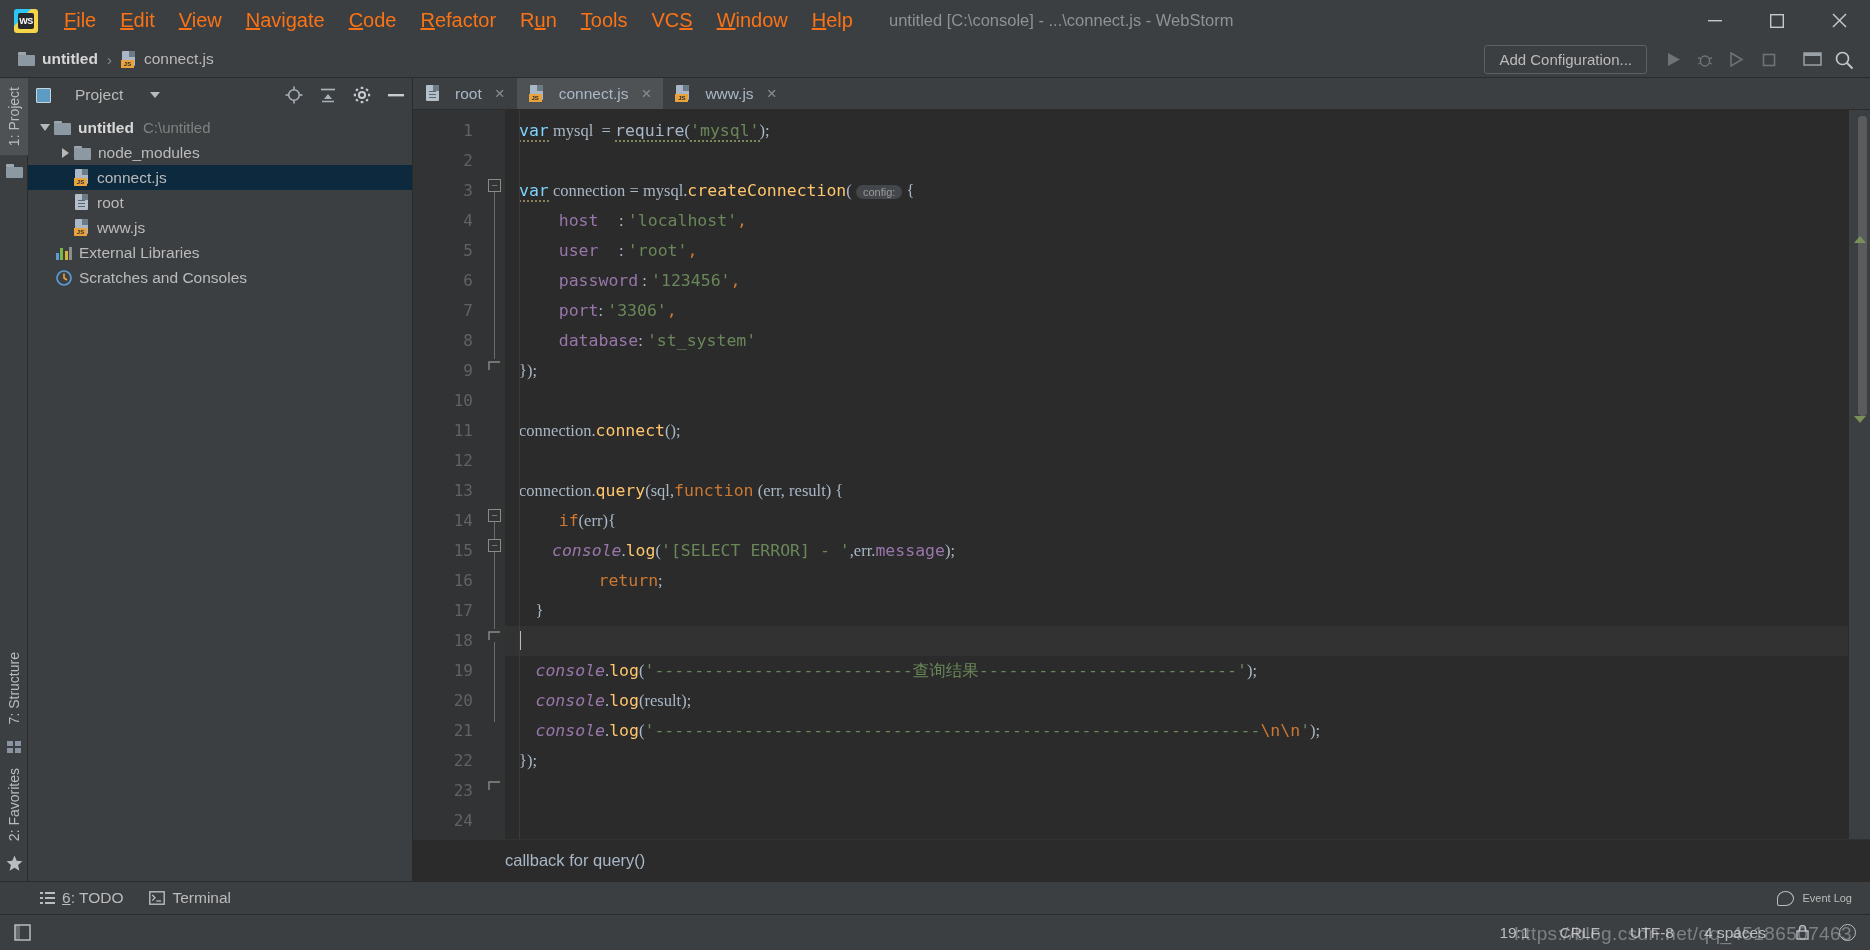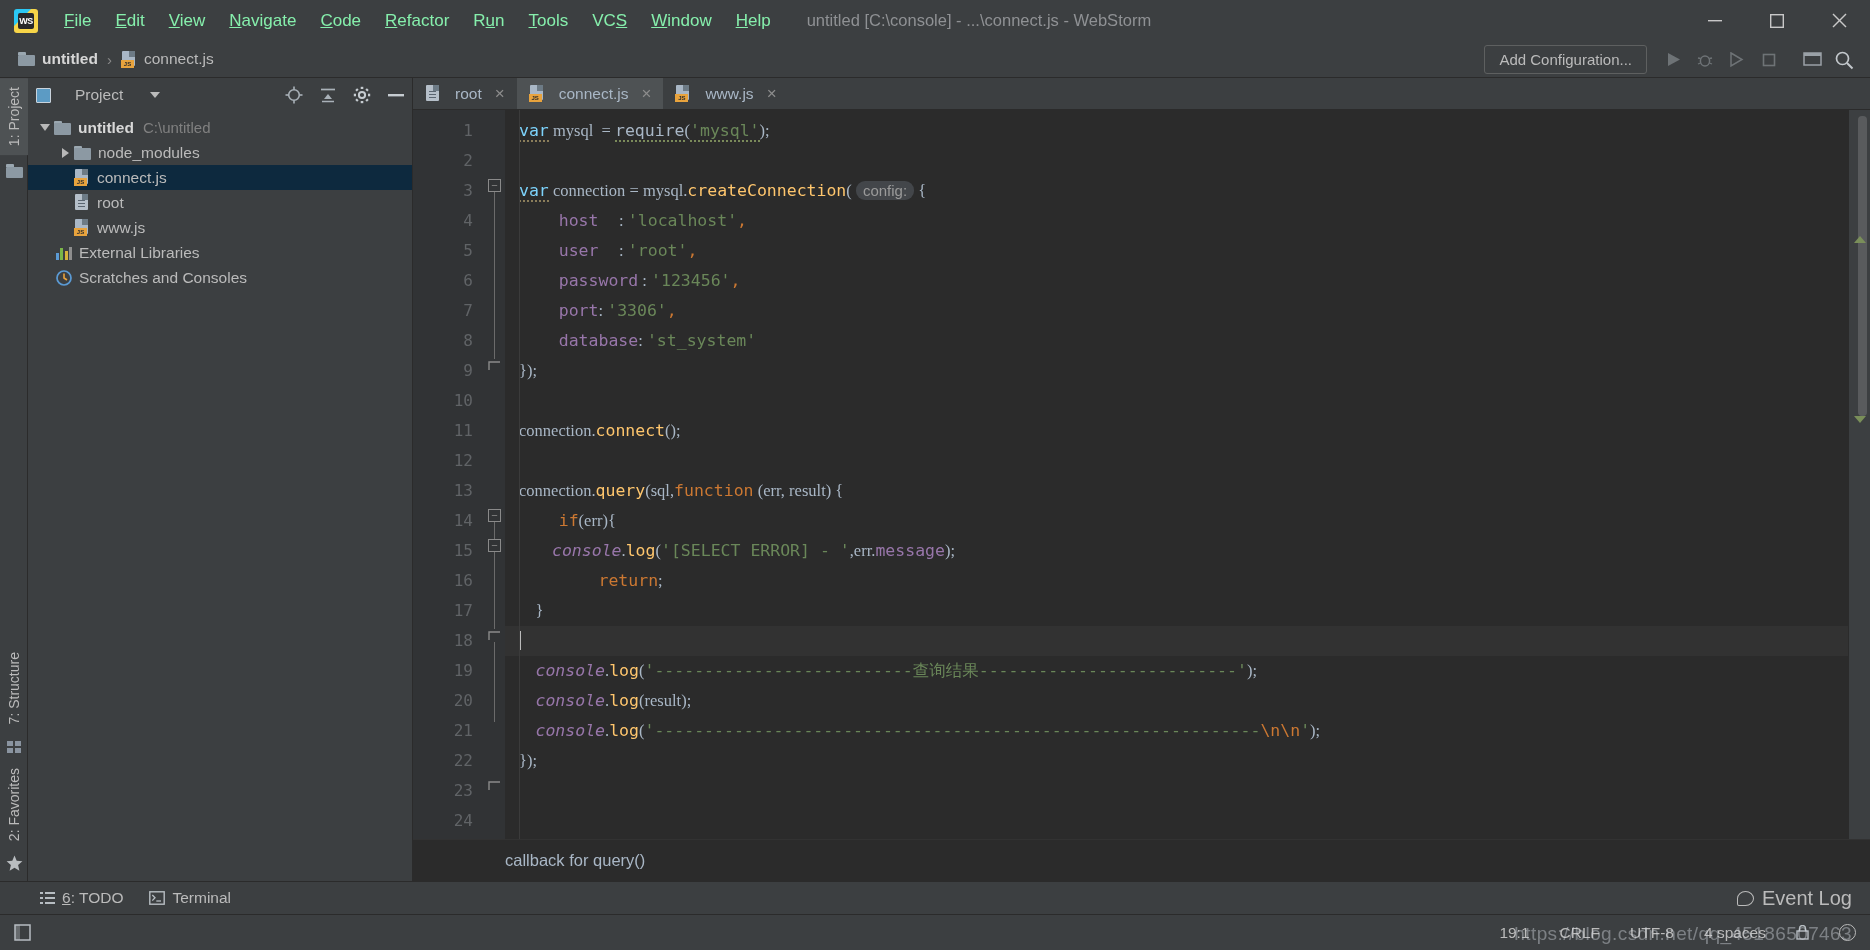--- a/index.html
+++ b/index.html
@@ -23,21 +23,21 @@
     background: linear-gradient(135deg,#2bc8f5 0%, #2bc8f5 35%, #f7d548 36%, #f7d548 100%);
     display: flex; align-items: center; justify-content: center;
   }
   .ws-logo .inner {
     width: 16px; height: 16px; background: #27282b; border-radius: 2px;
     color: #fff; font-size: 9px; font-weight: bold; line-height: 16px; text-align: center;
     letter-spacing: -0.5px;
   }
   .menu { display: flex; align-items: center; height: 100%; }
   .menu-item {
-    color: #86efac; font-size: 17px; padding: 3px 12px; cursor: default;
+    color: #f97316; font-size: 20px; padding: 3px 12px; cursor: default;
     white-space: nowrap;
   }
   .menu-item .u { text-decoration: underline; }
   .title-text {
     color: #8f9194; font-size: 16.5px; margin-left: 24px; white-space: nowrap;
   }
   .win-controls { position: absolute; right: 0; top: 0; height: 41px; display: flex; }
   .win-btn {
     width: 62px; height: 41px; display: flex; align-items: center; justify-content: center;
     color: #c8c8c8;
@@ -169,21 +169,21 @@
   .kw-u { color: #7dd3fc; border-bottom: 2px dotted #8a7d5a; }
   .str { color: #6a8759; }
   .prop { color: #9876aa; }
   .fn { color: #ffc66d; }
   .cls { color: #9876aa; font-style: italic; }
   .ident { color: #a9b7c6; font-family: Liberation Serif, serif; }
   .esc { color: #cc7832; }
   .squig { border-bottom: 2px dotted #7a8a5a; }
   .hint {
     background: #43464a; color: #9a9a9a; border-radius: 9px; padding: 1px 7px;
-    font-size: 15px; font-family: "Liberation Sans", sans-serif;
+    font-size: 11px; font-family: "Liberation Sans", sans-serif;
   }
   .caret { display: inline-block; width: 1.5px; height: 19px; background: #bbbbbb; vertical-align: -4px; }
 
   .right-gutter {
     width: 22px; flex: 0 0 22px; background: #3c3f41; position: relative; border-left: 1px solid #2b2b2b;
   }
   .scroll-thumb { position: absolute; right: 3px; width: 9px; background: #595b5d; border-radius: 4px; }
 
   .hint-bar {
     height: 42px; flex: 0 0 42px; background: #2b2b2b; display: flex; align-items: center;
@@ -191,21 +191,21 @@
   }
   .vsplit-line { position: absolute; top: 0; bottom: 0; width: 1px; background: #3b3b3b; }
 
   
   .toolwin-bar {
     height: 33px; flex: 0 0 33px; background: #3c3f41; display: flex; align-items: center;
     border-top: 1px solid #2b2b2b; position: relative; padding-left: 40px; gap: 26px;
   }
   .tw-item { display: flex; align-items: center; gap: 7px; color: #bbbbbb; font-size: 15.5px; }
   .tw-item .u { text-decoration: underline; }
-  .toolwin-right { position: absolute; right: 18px; display: flex; align-items: center; gap: 8px; color: #bbbbbb; font-size: 20px; }
+  .toolwin-right { position: absolute; right: 18px; display: flex; align-items: center; gap: 8px; color: #bbbbbb; font-size: 11px; }
   .bubble-icon {
     width: 17px; height: 15px; border: 1.6px solid #bbbbbb; border-radius: 50% 50% 50% 2px;
   }
 
   .statusbar {
     height: 36px; flex: 0 0 36px; background: #3c3f41; display: flex; align-items: center;
     border-top: 1px solid #2b2b2b; position: relative; padding-left: 12px;
   }
   .sb-left-icon { width: 22px; height: 20px; display: flex; align-items: center; justify-content: center; }
   .sb-right { position: absolute; right: 14px; display: flex; align-items: center; gap: 30px; color: #bbbbbb; font-size: 15.5px; }

